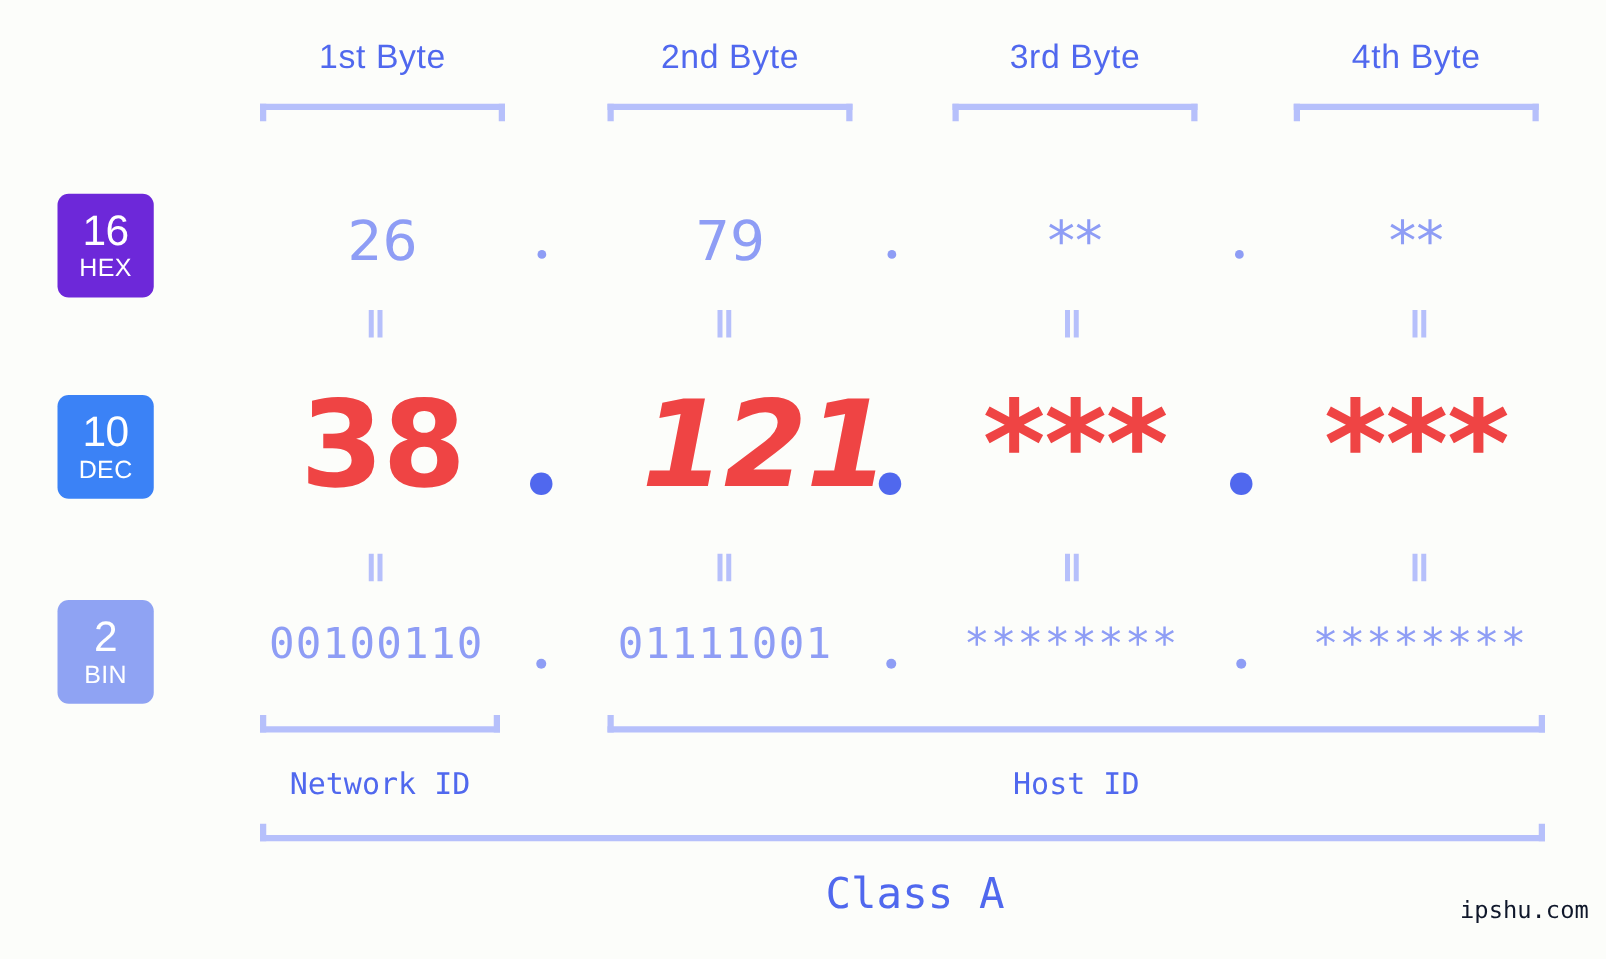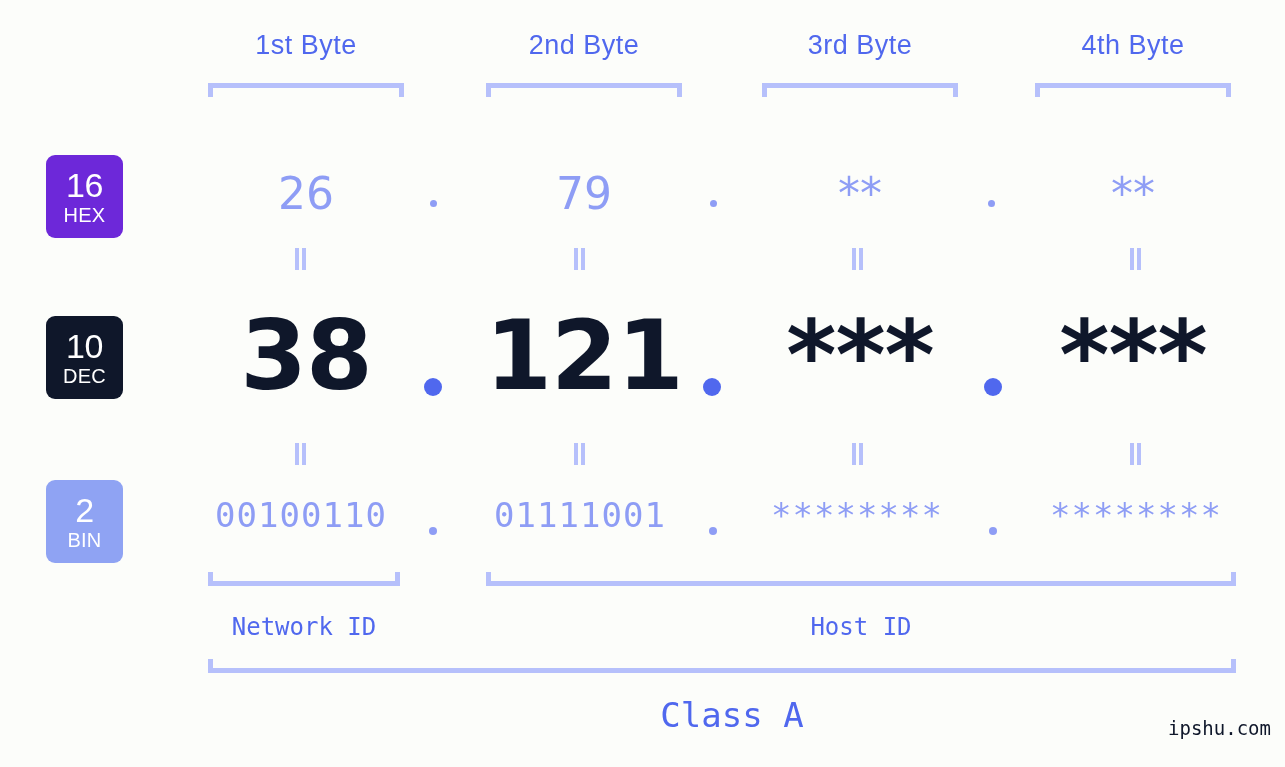--- a/index.html
+++ b/index.html
@@ -81,21 +81,21 @@
   }
   .hex-row .cell {
     font-size: 44px;
     color: #8e9df5;
     top: 168px;
     font-family: "DejaVu Sans", sans-serif;
     font-weight: 400;
   }
   .dec-row .cell {
     font-size: 96px;
-    color: #0f172a;
+    color: #ef4444;
     top: 300px;
     font-weight: 700;
     letter-spacing: -1px;
   }
   .bin-row .cell {
     font-size: 34px;
     color: #8e9df5;
     top: 495px;
     font-family: "DejaVu Sans Mono", monospace;
     letter-spacing: 1px;
@@ -168,21 +168,21 @@
 
 <div class="bracket-down" style="left:208px; top:83px; width:196px;"></div>
 <div class="bracket-down" style="left:486px; top:83px; width:196px;"></div>
 <div class="bracket-down" style="left:762px; top:83px; width:196px;"></div>
 <div class="bracket-down" style="left:1035px; top:83px; width:196px;"></div>
 
 <div class="badge" style="top:155px; background:#6d28d9;">
   <span class="num">16</span>
   <span class="nm">HEX</span>
 </div>
-<div class="badge" style="top:316px; background:#0f172a;">
+<div class="badge" style="top:316px; background:#3b82f6;">
   <span class="num">10</span>
   <span class="nm">DEC</span>
 </div>
 <div class="badge" style="top:480px; background:#8fa3f3;">
   <span class="num">2</span>
   <span class="nm">BIN</span>
 </div>
 
 <div class="hex-row">
   <div class="cell" style="left:206px; width:200px;">26</div>
@@ -207,21 +207,21 @@
     <span class="b"></span>
 </div>
 <div class="eq" style="left:1130px; top:248px;">
   <span class="a"></span>
     <span class="b"></span>
 </div>
 
 <div class="dec-row">
   <div class="cell" style="left:206px; width:200px;">38</div>
   <div class="dot dot-dec" style="left:424px;"></div>
-  <div class="cell" style="left:484px; width:200px;">121</div>
+  <div class="cell" style="left:512px; width:200px;font-style:italic;">121</div>
   <div class="dot dot-dec" style="left:703px;"></div>
   <div class="cell" style="left:760px; width:200px;">***</div>
   <div class="dot dot-dec" style="left:984px;"></div>
   <div class="cell" style="left:1033px; width:200px;">***</div>
 </div>
 
 <div class="eq" style="left:295px; top:443px;">
   <span class="a"></span>
     <span class="b"></span>
 </div>

